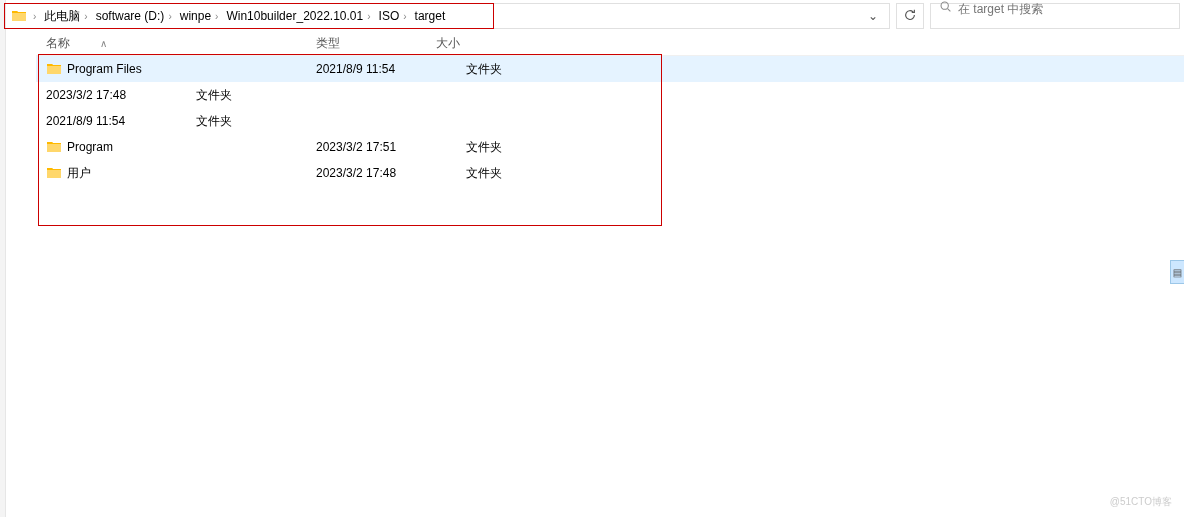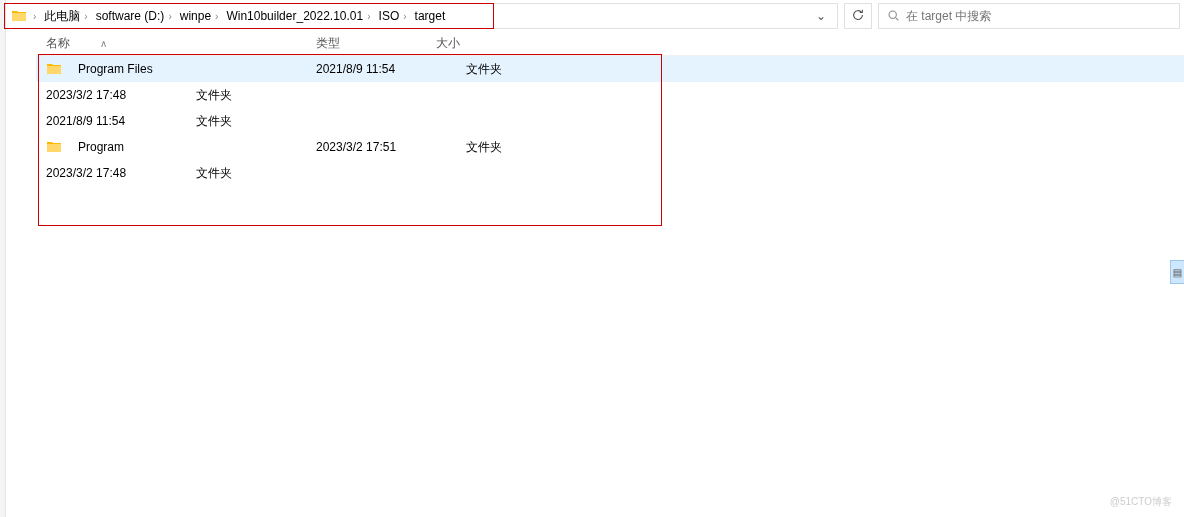--- a/index.html
+++ b/index.html
@@ -55,24 +55,24 @@
       cursor: pointer;
     }
     .refresh-btn {
       width: 28px; height: 26px;
       display: flex; align-items: center; justify-content: center;
       border: 1px solid #e0e0e0;
       cursor: pointer;
       color: #555;
     }
     .search-wrap {
-      width: 302px; height: 26px;
+      width: 250px; height: 26px;
       border: 1px solid #e0e0e0;
-      display: flex; align-items: flex-start;
-      padding: 5px 8px; gap: 6px;
+      display: flex; align-items: flex-end;
+      padding: 12px 8px; gap: 6px;
       color: #888;
     }
     .search-wrap input {
       border: none; outline: none; flex: 1;
       font-size: 12px; color: #333;
       background: transparent;
     }
     .content {
       padding-left: 36px;
       position: relative;
@@ -102,21 +102,21 @@
       pointer-events: none;
     }
     .row {
       display: flex;
       align-items: center;
       height: 26px;
       padding-left: 10px;
       cursor: pointer;
     }
     .row.sel { background: #e5f3ff; }
-    .row .col-name { display: flex; align-items: center; gap: 16px; }
+    .row .col-name { display: flex; align-items: center; gap: 5px; }
     .row .folder-icon { width: 16px; height: 16px; }
     .watermark {
       position: absolute;
       right: 12px; bottom: 8px;
       color: #ccc;
       font-size: 10px;
     }
     .side-tab {
       position: absolute;
       right: 0; top: 260px;
@@ -243,20 +243,27 @@
               <path fill="#ffb900" d="M1 3h5l1 1h8v1H1z"></path>
             </svg></span>
         <span>Program</span>
       </div>
       <div class="col-date">2023/3/2 17:51</div>
       <div class="col-type">文件夹</div>
       <div class="col-size"></div>
     </div>
 
     <div class="row">
+      <div class="col-name">
+        <span class="folder-icon"><svg viewBox="0 0 16 16">
+              <path fill="#ffd76b" d="M1 3h5l1 1h8v9H1z"></path>
+              <path fill="#ffb900" d="M1 3h5l1 1h8v1H1z"></path>
+            </svg></span>
+        <span>用户</span>
+      </div>
       <div class="col-date">2023/3/2 17:48</div>
       <div class="col-type">文件夹</div>
       <div class="col-size"></div>
     </div>
 
   </div>
 </div>
 
 <div class="side-tab">
   <span>▤</span>

